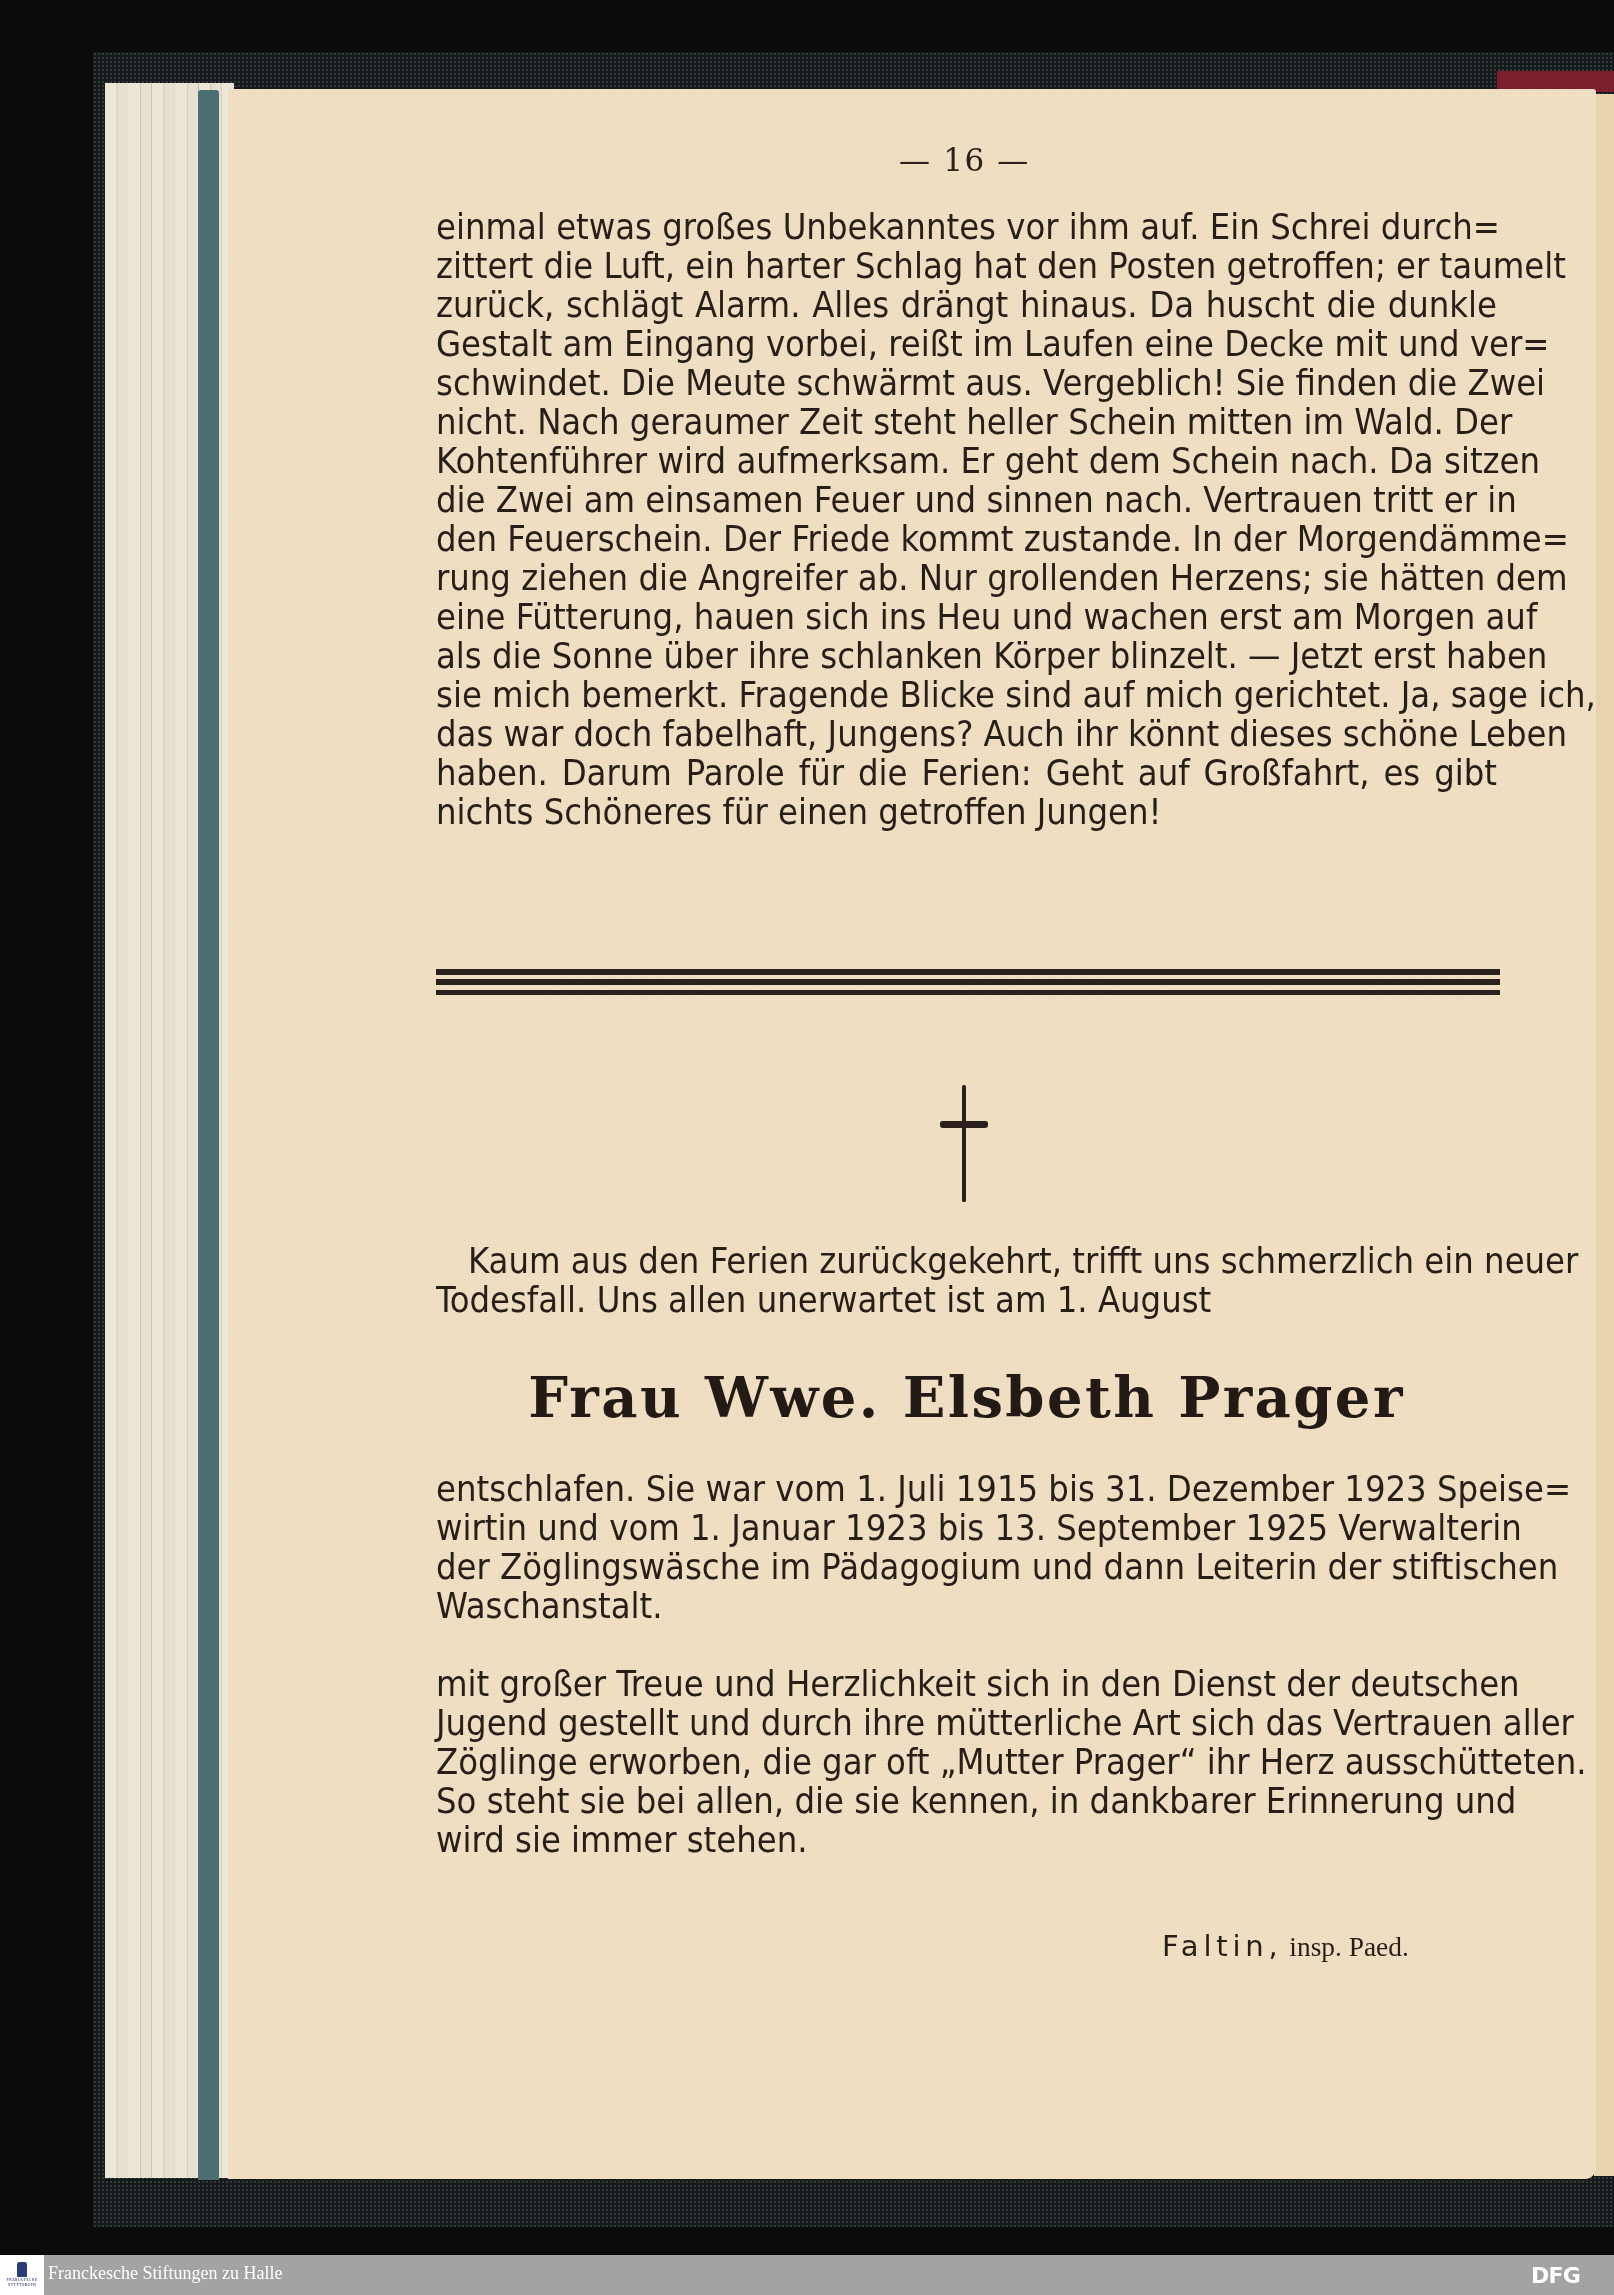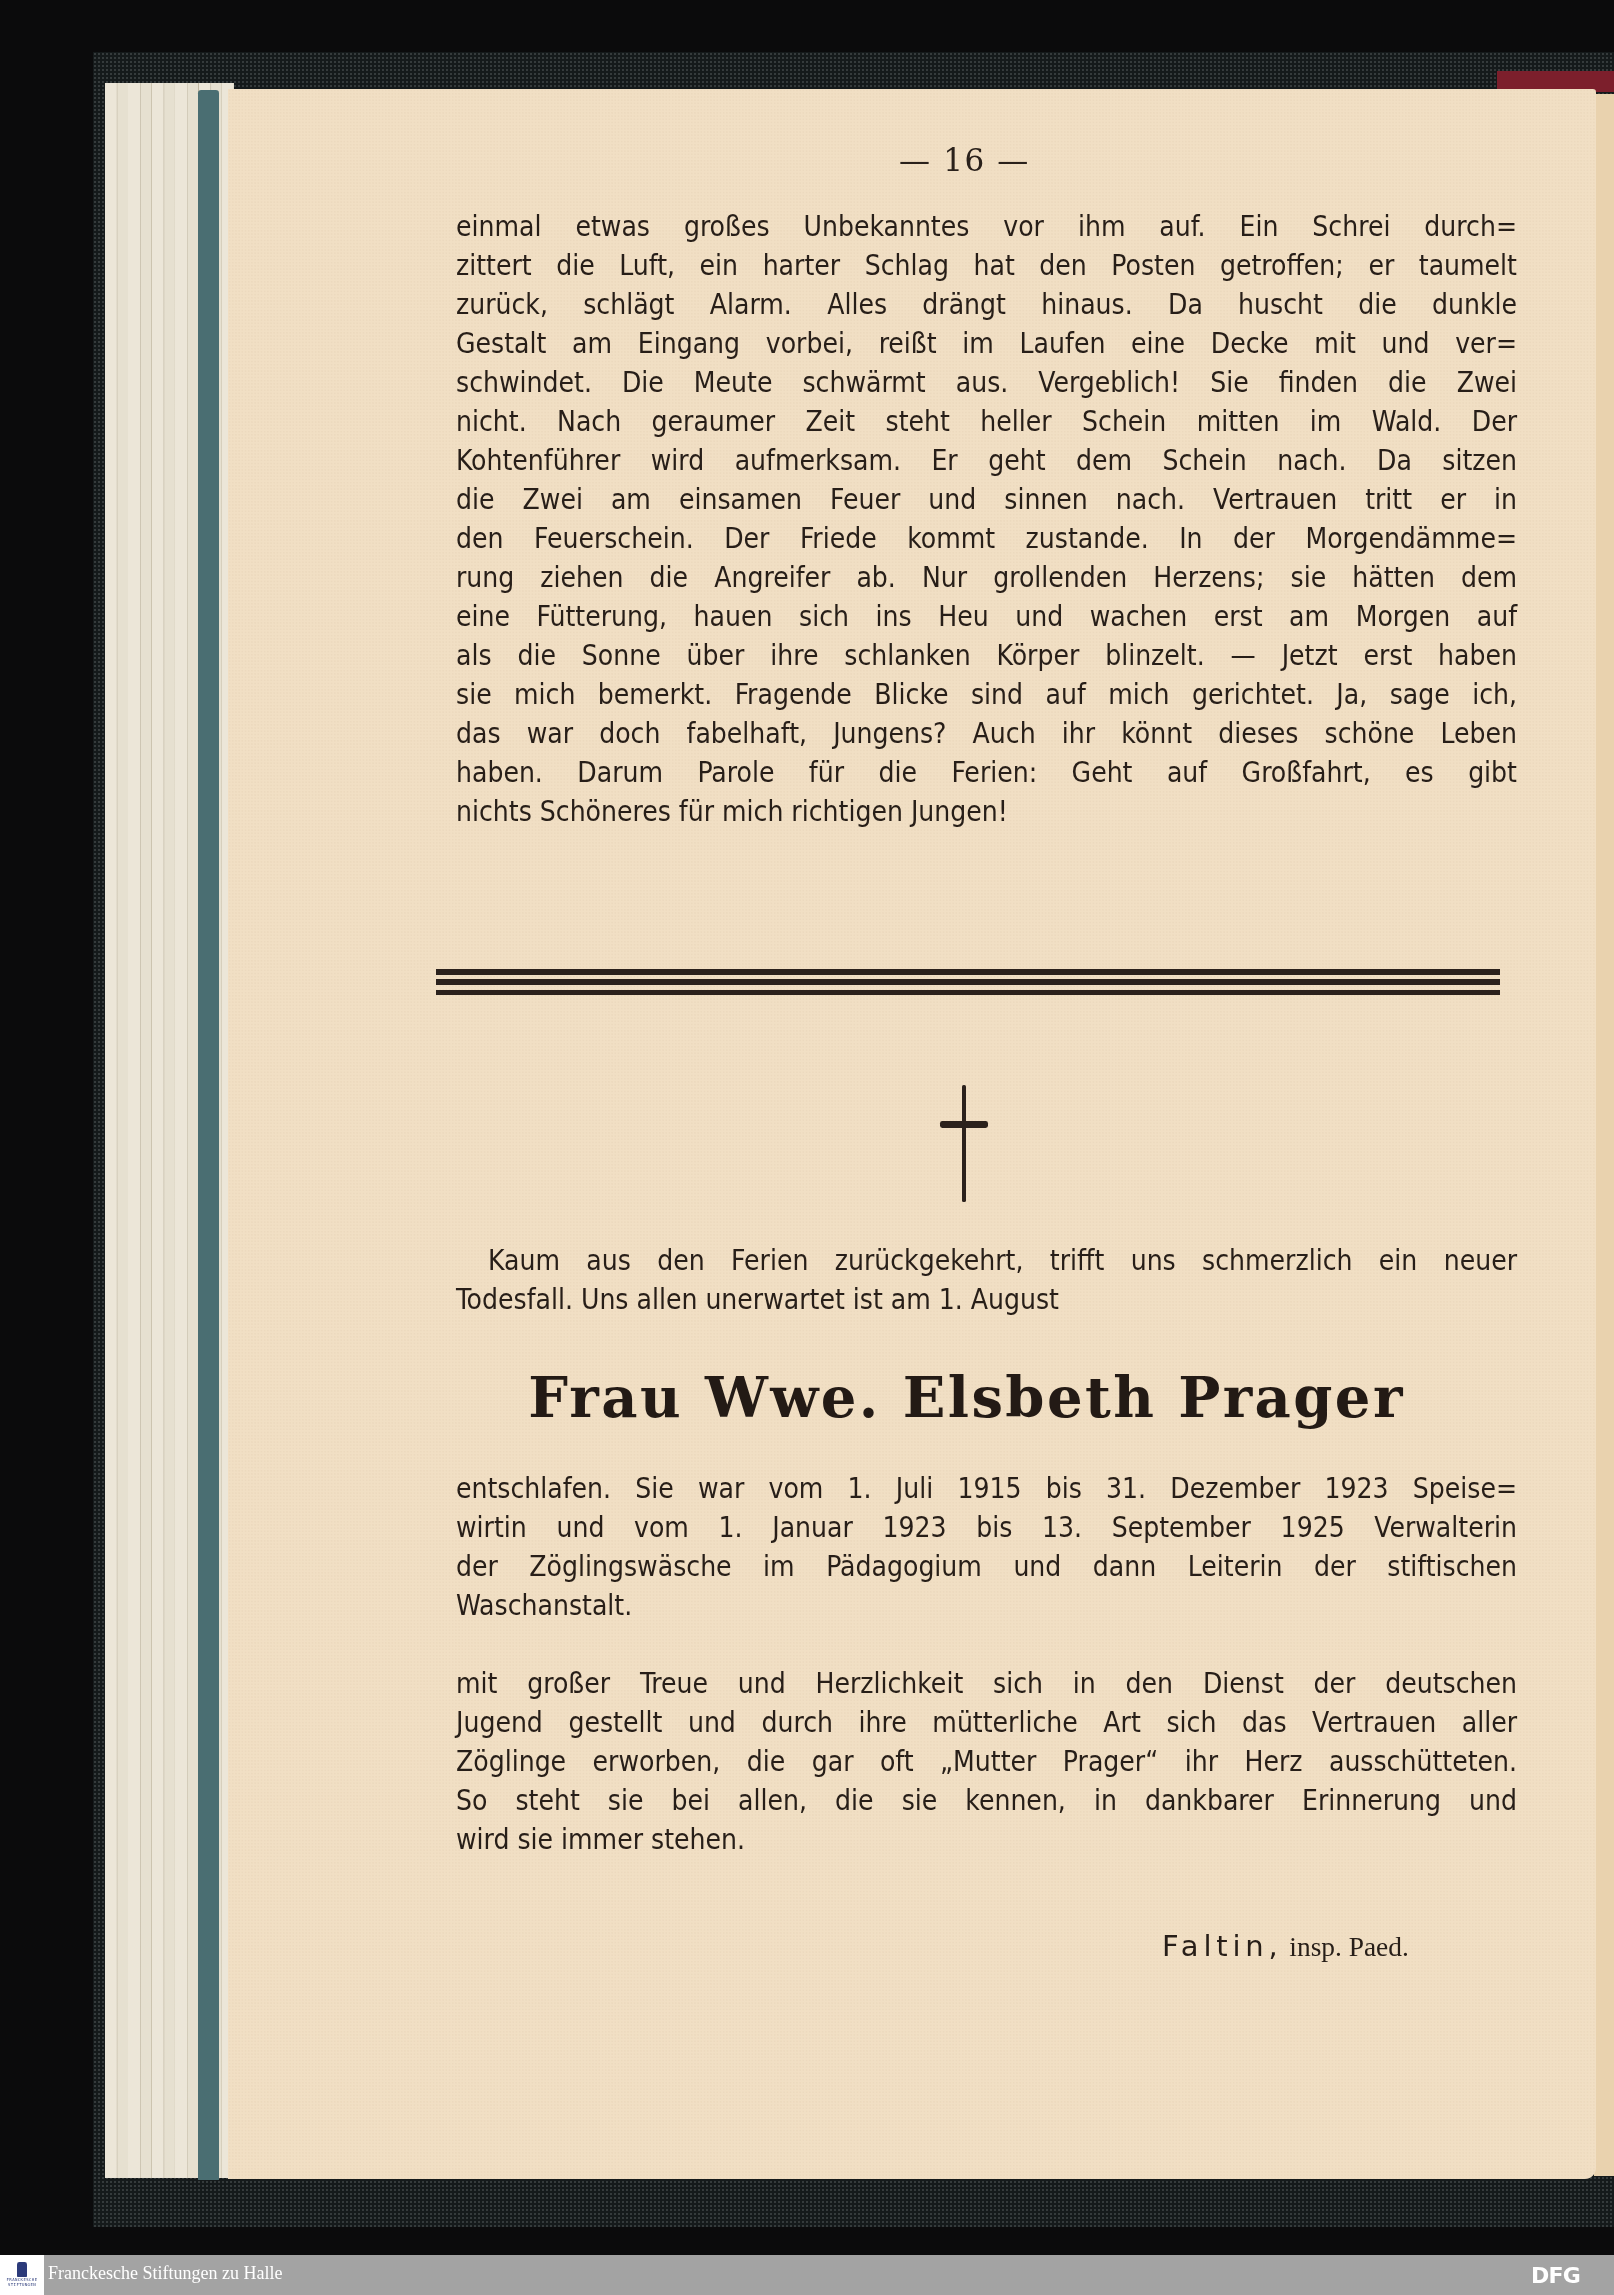--- a/index.html
+++ b/index.html
@@ -35,23 +35,23 @@
   }
   .page-right-edge {
     position: absolute; left: 1594px; top: 94px; width: 20px; height: 2082px;
     background: #e9d2ae;
   }
   .page-number {
     position: absolute; left: 436px; top: 142px; width: 1057px; text-align: center;
     font-size: 31px; color: #2a211b; letter-spacing: 1.6px;
   }
   .para {
-    position: absolute; left: 456px; width: 1061px;
+    position: absolute; left: 436px; width: 1061px;
     font-family: "DejaVu Sans", sans-serif; font-stretch: condensed;
-    font-size: 28px; line-height: 39px; color: #271e18;
+    font-size: 36px; line-height: 39px; color: #271e18;
     text-align: justify; text-align-last: left;
   }
   .para .line { display: block; white-space: nowrap; text-align: justify; text-align-last: justify; }
   .para .line.last { text-align-last: left; }
   .rule-block { position: absolute; left: 436px; top: 969px; width: 1064px; }
   .rule { height: 5.6px; background: #2b211c; margin-bottom: 4.8px; }
   .cross-v {
     position: absolute; left: 962px; top: 1085px; width: 4px; height: 117px;
     background: #2b211c; border-radius: 1.6px;
   }
@@ -109,21 +109,21 @@
   <span class="line">nicht. Nach geraumer Zeit steht heller Schein mitten im Wald. Der</span>
   <span class="line">Kohtenführer wird aufmerksam. Er geht dem Schein nach. Da sitzen</span>
   <span class="line">die Zwei am einsamen Feuer und sinnen nach. Vertrauen tritt er in</span>
   <span class="line">den Feuerschein. Der Friede kommt zustande. In der Morgendämme=</span>
   <span class="line">rung ziehen die Angreifer ab. Nur grollenden Herzens; sie hätten dem</span>
   <span class="line">eine Fütterung, hauen sich ins Heu und wachen erst am Morgen auf</span>
   <span class="line">als die Sonne über ihre schlanken Körper blinzelt. — Jetzt erst haben</span>
   <span class="line">sie mich bemerkt.  Fragende Blicke sind auf mich gerichtet. Ja, sage ich,</span>
   <span class="line">das war doch fabelhaft, Jungens?  Auch ihr könnt dieses schöne Leben</span>
   <span class="line">haben.  Darum Parole für die Ferien: Geht auf Großfahrt, es gibt</span>
-  <span class="line last">nichts Schöneres für mich richtigen Jungen!</span>
+  <span class="line last">nichts Schöneres für einen getroffen Jungen!</span>
 </div>
 
 <div class="rule-block">
   <div class="rule"></div>
   <div class="rule"></div>
   <div class="rule"></div>
 </div>
 
 <div>
   <div class="cross-v"></div>

